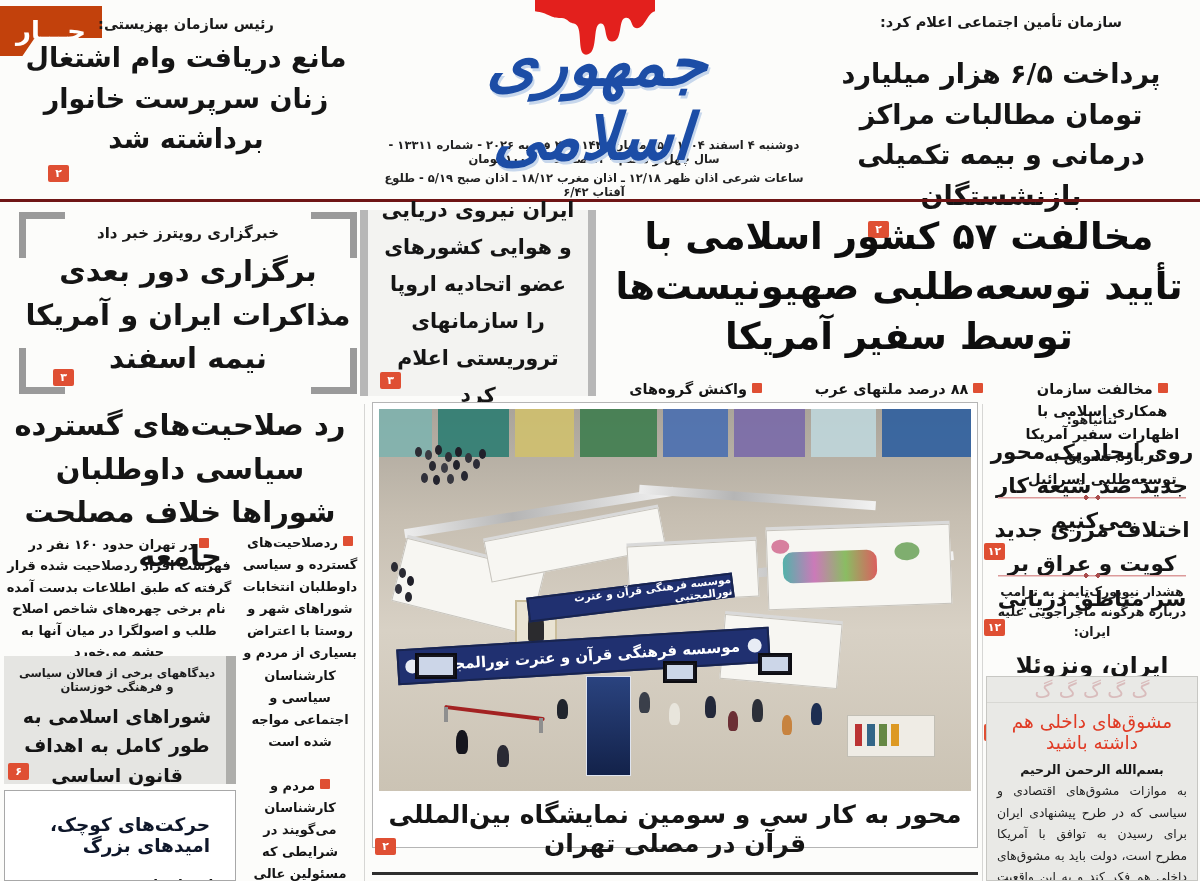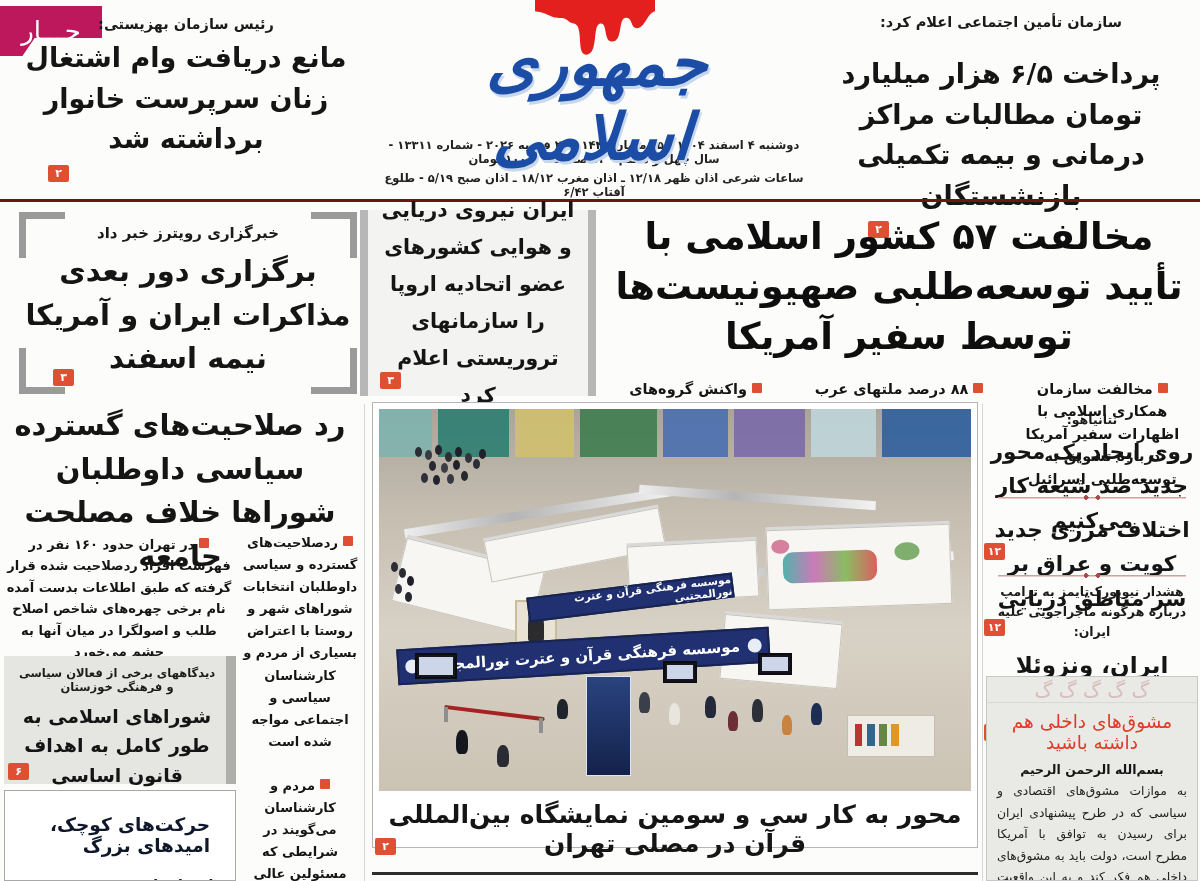--- a/index.html
+++ b/index.html
@@ -6,22 +6,22 @@
   *{box-sizing:border-box;font-family:"DejaVu Sans",sans-serif;}
   #page{position:relative;width:1200px;height:881px;background:#fcfcfa;overflow:hidden;direction:rtl;color:#151515;}
 
   
   .badge{position:absolute;width:21px;height:17px;background:#df4f33;color:#fff;font-size:11px;font-weight:bold;
          display:flex;align-items:center;justify-content:center;border-radius:2px;line-height:1;}
   .bullet{display:inline-block;width:10px;height:10px;background:#df4f33;border-radius:1px;margin-left:5px;vertical-align:1px;}
   .kicker{font-weight:bold;color:#1b1b1b;}
 
   
-  #ribbon{position:absolute;left:0;top:6px;width:102px;height:50px;background:#be185d;color:#fff;
-          font-size:26px;font-weight:400;display:flex;align-items:center;justify-content:center;
+  #ribbon{position:absolute;left:0;top:6px;width:102px;height:50px;background:#c2410c;color:#fff;
+          font-size:26px;font-weight:700;display:flex;align-items:center;justify-content:center;
           clip-path:polygon(0 0,100% 0,100% 64%,34% 64%,22% 100%,0 100%);}
   #welfare{position:absolute;left:18px;top:16px;width:336px;text-align:center;}
   #welfare .kicker{font-size:14.5px;}
   #welfare h2{margin:6px 0 0;font-size:27px;line-height:1.5;font-weight:800;}
   #social{position:absolute;left:812px;top:14px;width:378px;text-align:center;}
   #social .kicker{font-size:14.5px;}
   #social h2{margin:24px 0 0;font-size:27px;line-height:1.5;font-weight:700;}
   #logo-wrap{position:absolute;left:388px;top:0;width:414px;height:132px;text-align:center;}
   #drip{position:absolute;top:0;left:50%;margin-left:-62px;width:124px;height:66px;z-index:2;}
   #logo-text{position:relative;z-index:1;margin-top:26px;font-size:64px;font-weight:800;font-style:italic;

